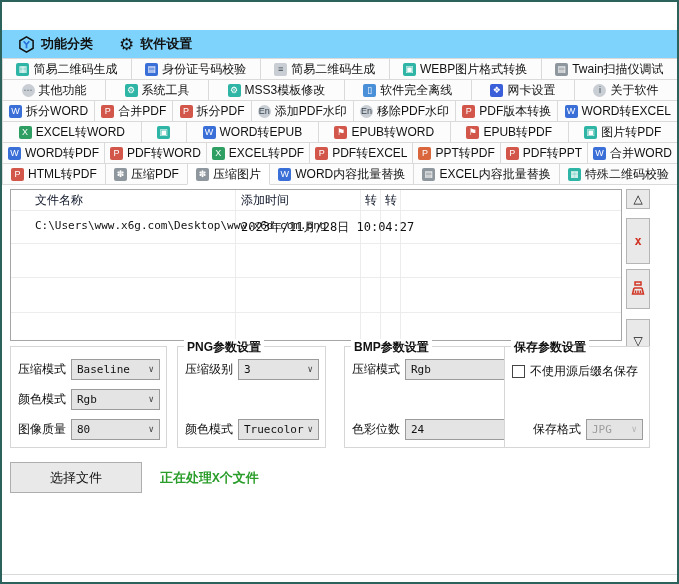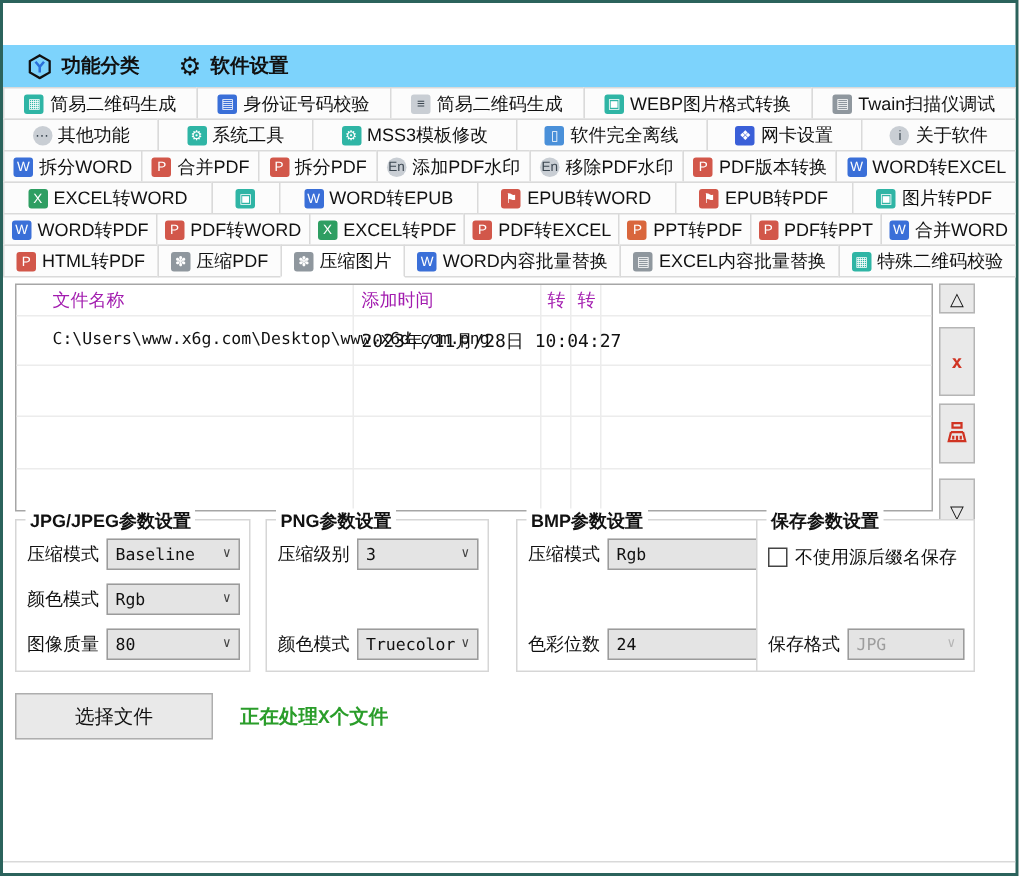--- a/index.html
+++ b/index.html
@@ -32,21 +32,21 @@
   .tb-btn.active { background:#fff; border-bottom-color:transparent; z-index:3; box-shadow:0 3px 0 #fff; }
   .tb-icon { width:13px; height:13px; border-radius:2px; color:#fff; font-size:9px; line-height:13px;
     text-align:center; flex:none; overflow:hidden; }
   .tb-icon.round { border-radius:50%; }
   .tb-label { line-height:1; }
   
   .file-table { position:absolute; left:8px; top:187px; width:612px; height:152px;
     border:1px solid #a6a6a6; background:#fff; }
   .vline { position:absolute; top:0; bottom:0; width:1px; background:#ececec; }
   .hline { position:absolute; left:0; right:0; height:1px; background:#ececec; }
-  .th { position:absolute; top:0; height:20px; line-height:20px; font-size:12px; color:#a21caf; }
+  .th { position:absolute; top:0; height:20px; line-height:20px; font-size:12px; color:#0f172a; }
   .cell { position:absolute; font-size:12px; white-space:nowrap; }
   .mono { font-family:"DejaVu Sans Mono", monospace; font-size:11px; }
   
   .side-btn { position:absolute; left:624px; width:24px; background:#e9e9e9; border:1px solid #b5b5b5;
     display:flex; align-items:center; justify-content:center; font-size:12px; color:#111; }
   .side-btn .red { color:#d03423; font-weight:bold; font-family:"DejaVu Sans Mono", monospace; }
   
   .group { position:absolute; top:344px; height:102px; border:1px solid #d6d6d6; background:#fff; }
   .group-title { position:absolute; top:-8px; left:6px; background:#fff; padding:0 3px;
     font-size:12px; font-weight:bold; white-space:nowrap; }
@@ -281,21 +281,20 @@
             <path d="M5.5 10.5 v2.5 M8 10.5 v3 M10.5 10.5 v2.5"></path>
           </svg></span>
       </div>
       <div class="side-btn" style="top: 317px; height: 44px;">
         <span>▽</span>
       </div>
     </div>
 
   <div id="settings-area">
       <div class="group" style="left: 8px; width: 157px;">
-        <span class="group-title">JPG/JPEG参数设置</span>
         <div class="srow" style="top: 11px;">
           <span class="slabel">压缩模式</span>
           <div class="dd">
             <span>Baseline</span>
             <span class="chev">∨</span>
           </div>
         </div>
         <div class="srow" style="top: 41px;">
           <span class="slabel">颜色模式</span>
           <div class="dd">
@@ -344,21 +343,21 @@
             <span class="chev">∨</span>
           </div>
         </div>
       </div>
       <div class="group" style="left: 502px; width: 146px;">
         <span class="group-title">保存参数设置</span>
         <div class="srow" style="top: 13px;">
           <span class="cb-box"></span>
           <span class="cb-label">不使用源后缀名保存</span>
         </div>
-        <div class="srow" style="top: 71px;">
+        <div class="srow" style="top: 71px; margin-left: 21px;">
           <span class="slabel">保存格式</span>
           <div class="dd disabled">
             <span>JPG</span>
             <span class="chev">∨</span>
           </div>
         </div>
       </div>
     </div>
 
   <div class="footer-btn" style="left:8px;width:132px">

